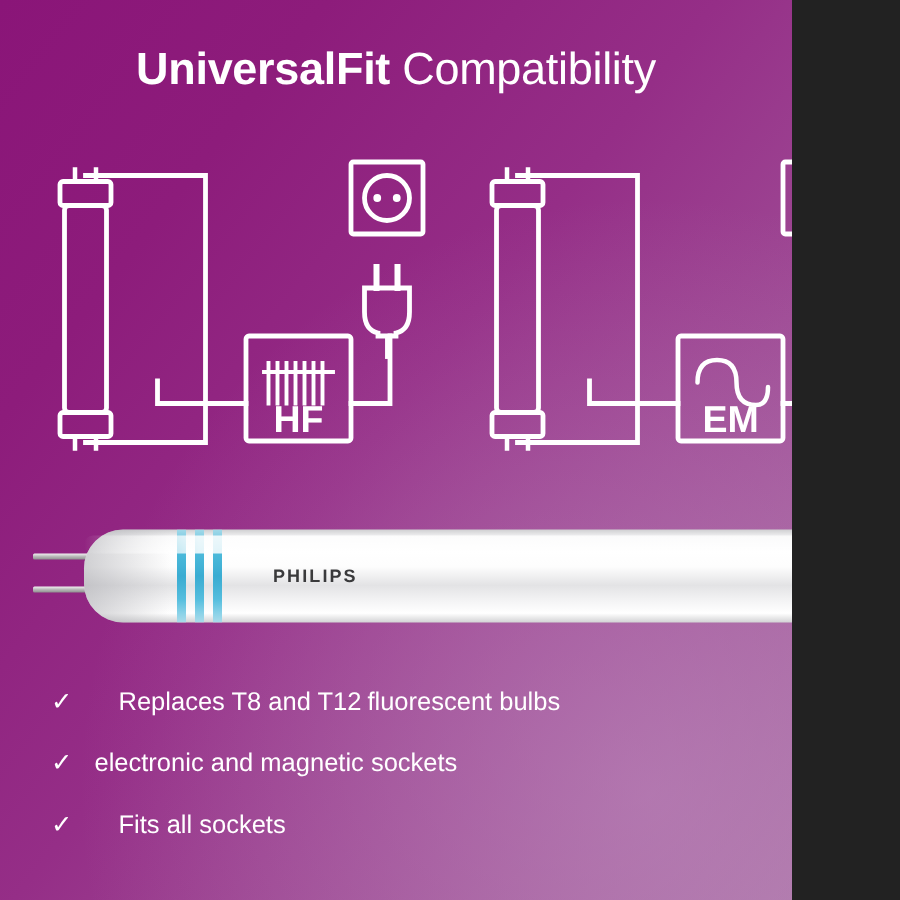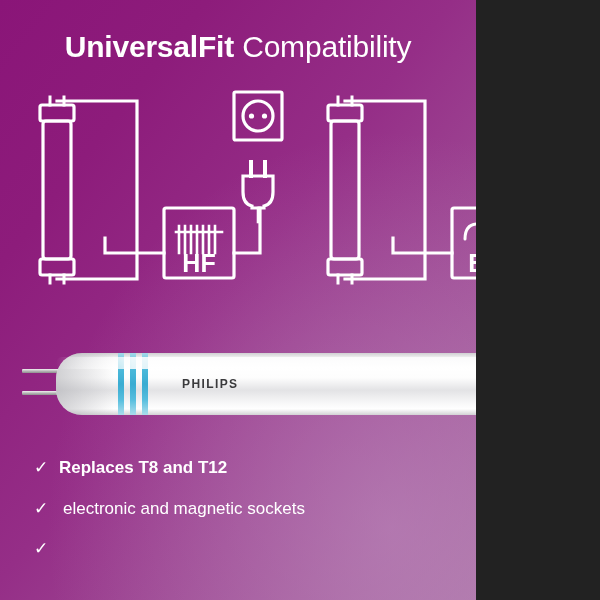--- a/index.html
+++ b/index.html
@@ -2,21 +2,21 @@
 <html><head>
 <meta charset="utf-8">
 <style>
   html, body {
     margin: 0;
     padding: 0;
     background: #222;
   }
   #stage {
     position: relative;
-    width: 476px;
+    width: 528px;
     height: 600px;
     overflow: hidden;
     font-family: "Liberation Sans", sans-serif;
     background:
       radial-gradient(120% 110% at 82% 88%, rgba(190,140,190,0.55) 0%, rgba(190,140,190,0.0) 60%),
       linear-gradient(128deg, #8a1578 0%, #8d1c7b 22%, #952e87 48%, #a04f97 74%, #ab73a6 100%);
     color: #ffffff;
     -webkit-font-smoothing: antialiased;
   }
 
@@ -29,21 +29,21 @@
     font-size: 30px;
     letter-spacing: -0.2px;
     white-space: nowrap;
   }
   #title .strong { font-weight: 700; }
   #title .light  { font-weight: 300; }
 
   
   .panel {
     position: absolute;
-    top: 80px;
+    top: 96px;
     width: 280px;
     height: 220px;
   }
   #panel-left  { left: 12px; }
   #panel-right { left: 300px; }
 
   .panel svg { display: block; }
 
   .panel-caption {
     position: absolute;
@@ -146,21 +146,21 @@
     white-space: nowrap;
   }
   .bullet .check {
     flex: 0 0 auto;
     width: 20px;
     margin-right: 5px;
     font-size: 17px;
     font-weight: 400;
     line-height: 1;
   }
-  .bullet .b-strong { font-weight: 700; }
+  .bullet .b-strong { font-weight: 400; margin-left: 20px; }
   .bullet .b-light  { font-weight: 300; padding-left: 4px; }
 </style>
 </head>
 <body>
 
 <div id="stage">
 
   <div id="title">
     <span class="strong">UniversalFit</span>
     <span class="light">Compatibility</span>
@@ -264,27 +264,29 @@
       <div id="philips-mark">PHILIPS</div>
     </div>
     <div id="tube-gloss"></div>
   </div>
 
   <div id="bullets">
 
     <div class="bullet">
       <span class="check">✓</span>
       <span class="b-strong">Replaces T8 and T12</span>
+      <span class="b-light">fluorescent bulbs</span>
     </div>
 
     <div class="bullet">
       <span class="check">✓</span>
       <span class="b-light">electronic and magnetic sockets</span>
     </div>
 
     <div class="bullet">
       <span class="check">✓</span>
+      <span class="b-strong">Fits all sockets</span>
       <span class="b-light"></span>
     </div>
 
   </div>
 
 </div>
 
 </body></html>

